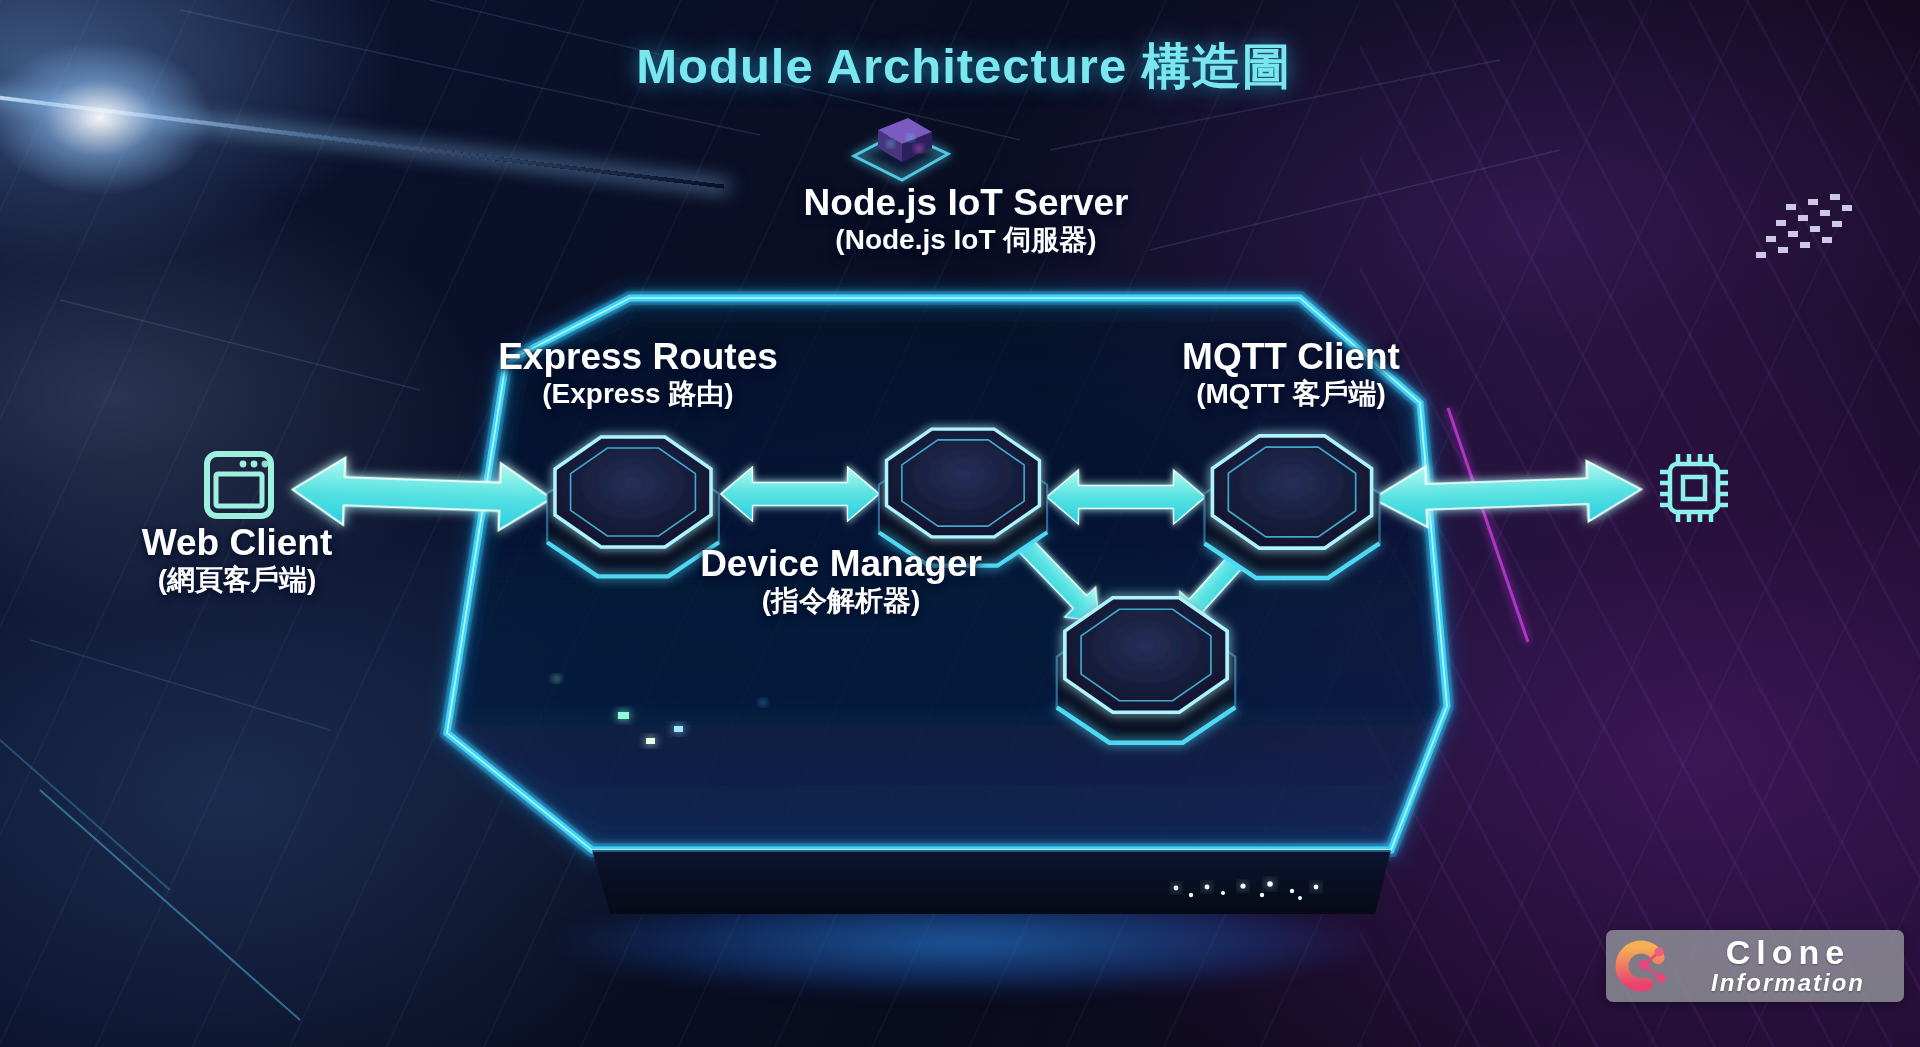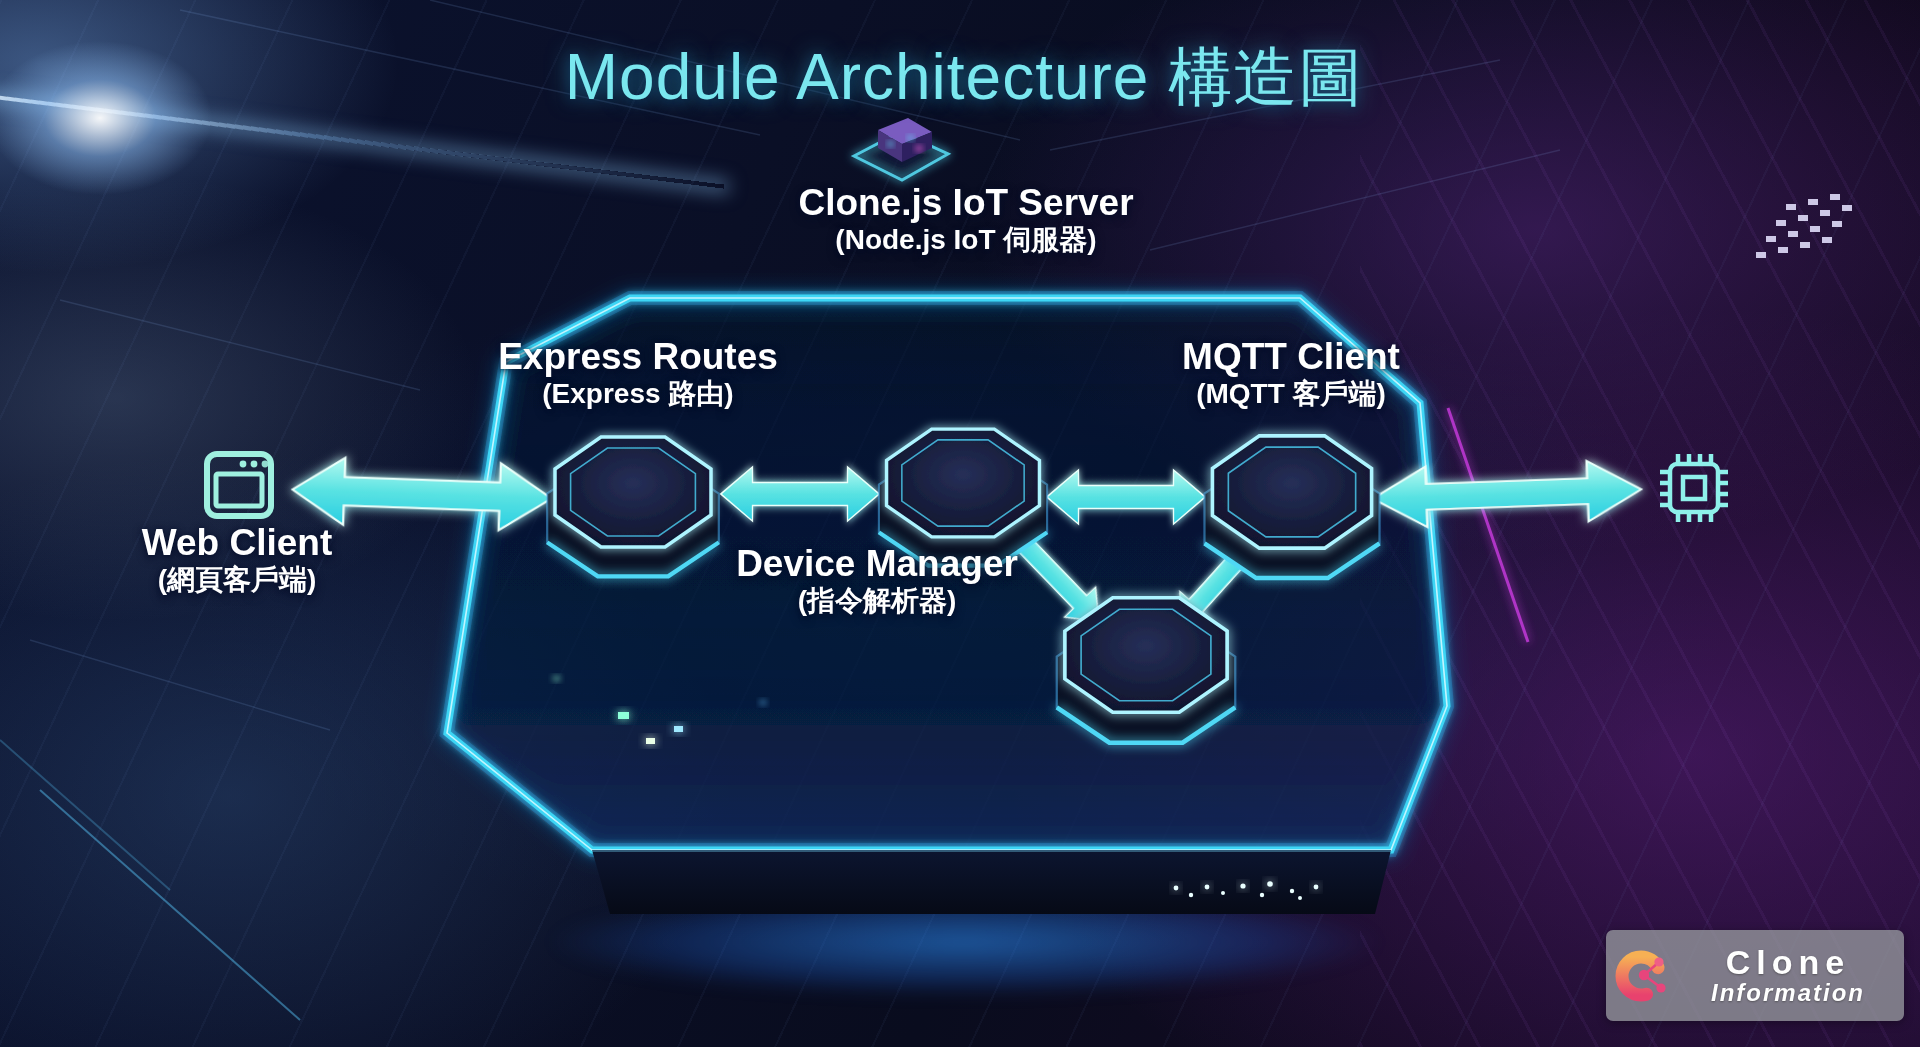--- a/index.html
+++ b/index.html
@@ -23,27 +23,27 @@
     background:radial-gradient(closest-side, rgba(255,255,255,.95), rgba(150,200,255,.45) 35%, transparent 70%);}
   .flare-beam{position:absolute;left:-30px;top:92px;width:760px;height:4px;pointer-events:none;
     transform:rotate(7deg);transform-origin:0 50%;
     background:linear-gradient(90deg, rgba(220,240,255,.9), rgba(140,200,255,.45) 45%, transparent 100%);
     box-shadow:0 0 18px 4px rgba(150,210,255,.5);}
   .under-glow{position:absolute;left:430px;top:872px;width:1070px;height:140px;pointer-events:none;
     filter:blur(8px);
     background:radial-gradient(closest-side, rgba(45,145,255,.55), rgba(30,95,205,.28) 55%, transparent 78%);}
   .title{
     position:absolute;top:34px;left:964px;transform:translateX(-50%);
-    font-size:64px;font-weight:normal;letter-spacing:1px;color:#7ae7ef;white-space:nowrap;
+    font-size:49px;font-weight:bold;letter-spacing:1px;color:#7ae7ef;white-space:nowrap;
     text-shadow:0 0 22px rgba(70,210,240,.55),0 3px 12px rgba(0,30,70,.8);}
   .lbl{position:absolute;transform:translateX(-50%);text-align:center;color:#fff;font-weight:bold;white-space:nowrap;
     text-shadow:0 3px 10px rgba(4,12,38,.95),0 0 4px rgba(8,18,48,.7);}
   .lbl .en{font-size:37px;line-height:1.12;}
   .lbl .zh{font-size:28px;line-height:1.18;}
-  .badge{position:absolute;left:1606px;top:930px;width:298px;height:91px;border-radius:7px;
+  .badge{position:absolute;left:1606px;top:930px;width:298px;height:72px;border-radius:7px;
     background:rgba(150,152,157,.78);display:flex;align-items:center;box-shadow:0 2px 10px rgba(0,0,0,.35);}
   .badge .logo{flex:0 0 auto;margin-left:8px;}
   .badge .wordmark{flex:1;display:flex;flex-direction:column;align-items:center;justify-content:center;color:#fff;
     text-shadow:0 1px 2px rgba(60,60,60,.6);}
   .badge .w1{font-size:34px;font-weight:bold;letter-spacing:6px;line-height:1;}
   .badge .w2{font-size:24px;font-weight:bold;letter-spacing:2px;line-height:1.15;font-style:italic;}
 </style>
 </head>
 <body>
 
@@ -190,33 +190,33 @@
 
     <use href="#node8" transform="translate(633,492)"></use>
     <use href="#node8" transform="translate(963,483) scale(0.98)"></use>
     <use href="#node8" transform="translate(1292,492) scale(1.02)"></use>
     <use href="#node8" transform="translate(1146,655) scale(1.04)"></use>
   </svg>
 
   <div class="title">Module Architecture 構造圖</div>
 
   <div class="lbl" style="left:966px;top:182px">
-    <div class="en">Clone.js IoT Server</div>
+    <div class="en">Node.js IoT Server</div>
     <div class="zh">(Node.js IoT 伺服器)</div>
   </div>
 
   <div class="lbl" style="left:1291px;top:336px">
     <div class="en">MQTT Client</div>
     <div class="zh">(MQTT 客戶端)</div>
   </div>
   <div class="lbl" style="left:638px;top:336px">
     <div class="en">Express Routes</div>
     <div class="zh">(Express 路由)</div>
   </div>
-  <div class="lbl" style="left:877px;top:543px">
+  <div class="lbl" style="left:841px;top:543px">
     <div class="en">Device Manager</div>
     <div class="zh">(指令解析器)</div>
   </div>
 
   <svg width="72" height="70" viewBox="0 0 72 70" style="position:absolute;left:203px;top:450px">
     <rect x="4" y="4" width="64" height="62" rx="10" fill="none" stroke="#9ff0df" stroke-width="6"></rect>
     <circle cx="40" cy="14" r="3.4" fill="#9ff0df"></circle>
     <circle cx="51" cy="14" r="3.4" fill="#9ff0df"></circle>
     <circle cx="62" cy="14" r="3.4" fill="#9ff0df" opacity=".9"></circle>
     <rect x="13" y="24" width="46" height="32" rx="2" fill="none" stroke="#9ff0df" stroke-width="5"></rect>

